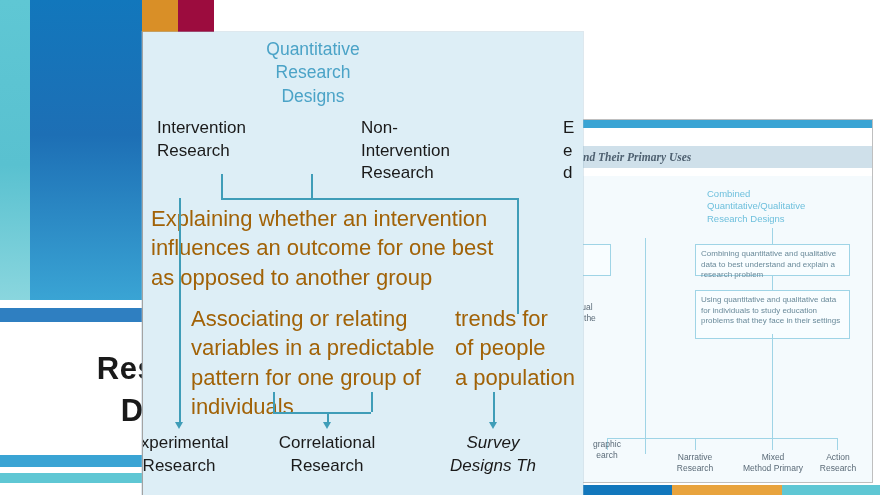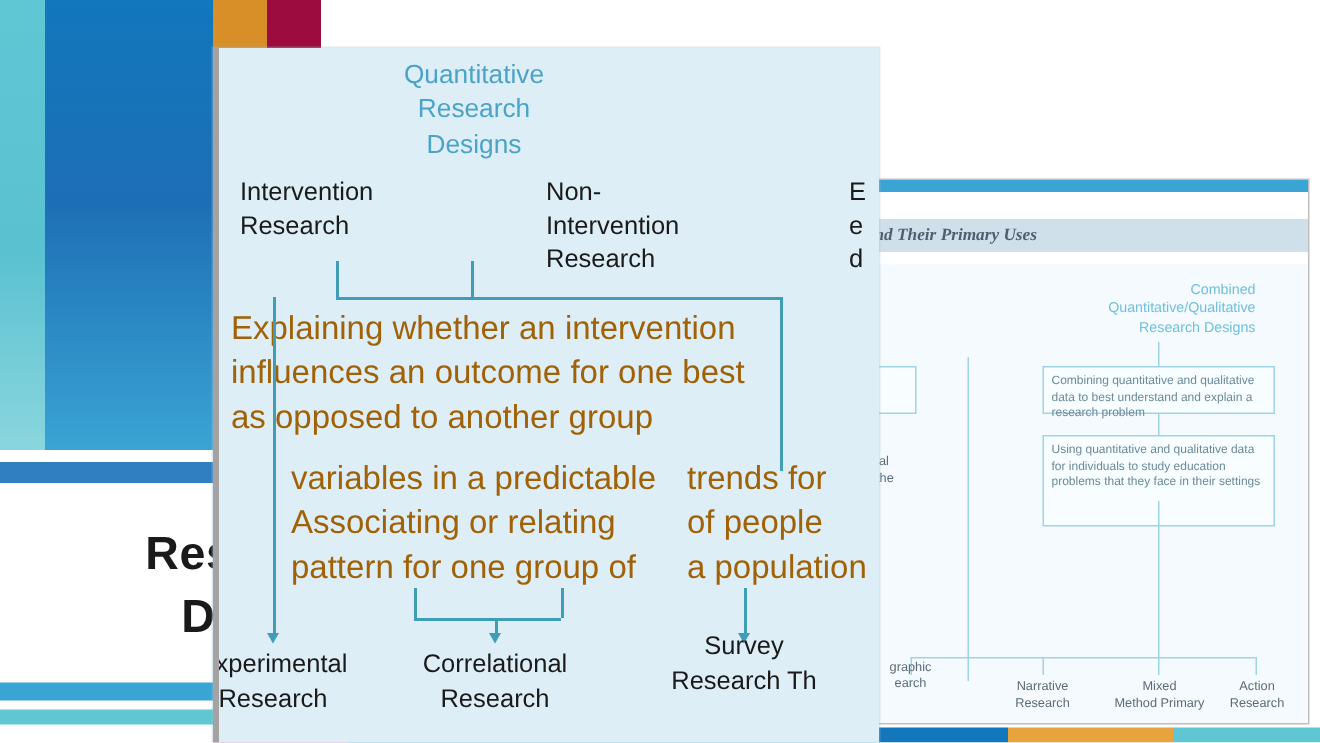--- a/index.html
+++ b/index.html
@@ -166,21 +166,21 @@
     left: 0; top: 56px;
     width: 100%;
     height: 306px;
     background: #f4fafd;
   }
   .rp-col-title {
     position: absolute;
     color: #6fc0dd;
     font-size: 9.5px;
     line-height: 1.3;
-    text-align: right;
+    text-align: left;
   }
   .rp-box {
     position: absolute;
     border: 1px solid #9fd4e6;
     background: #f8fdff;
     color: #6a8a9a;
     font-size: 8px;
     line-height: 1.32;
     padding: 4px 5px;
     box-sizing: border-box;
@@ -204,21 +204,21 @@
   }
 
   
   .fg-panel {
     position: absolute;
     left: 142px;
     top: 32px;
     width: 440px;
     height: 463px;
     background: #ddeef6;
-    border-left: 4px solid #a3a3a3;
+    border-left: 1px solid #a3a3a3;
     box-shadow: 0 0 0 1px rgba(160,190,205,0.35);
     overflow: hidden;
   }
   .fg-title {
     position: absolute;
     left: 0; top: 6px;
     width: 340px;
     text-align: center;
     color: #4ba3c7;
     font-size: 17.5px;
@@ -300,21 +300,21 @@
         <div>Quantitative/Qualitative</div>
         <div>Research Designs</div>
       </div>
 
       <div class="rp-vline" style="left:195px; top:52px; height:16px;"></div>
 
       <div class="rp-box" style="left:118px; top:68px; width:155px; height:32px;">Combining quantitative and qualitative data to best understand and explain a research problem</div>
 
       <div class="rp-vline" style="left:195px; top:100px; height:14px;"></div>
 
-      <div class="rp-box" style="left:118px; top:114px; width:155px; height:61px;">Using quantitative and qualitative data for individuals to study education problems that they face in their settings</div>
+      <div class="rp-box" style="left:118px; top:114px; width:155px; height:49px;">Using quantitative and qualitative data for individuals to study education problems that they face in their settings</div>
 
       <div class="rp-box" style="left:-16px; top:68px; width:50px; height:32px;">
         <div>ed</div>
         <div>of</div>
       </div>
       <div class="rp-leaf" style="left:-18px; top:126px; width:60px; text-align:left;">
         <div>ndividual</div>
         <div>scribe the</div>
       </div>
       <div class="rp-vline" style="left:68px; top:62px; height:216px;"></div>
@@ -375,23 +375,24 @@
     <div class="conn-h" style="left:78px; top:166px; width:296px;"></div>
     <div class="conn-v" style="left:374px; top:166px; height:116px;"></div>
 
     <div class="fg-desc" style="left:8px; top:172px; width:400px;">
       <div>Explaining whether an intervention</div>
       <div>influences an outcome for one best</div>
       <div>as opposed to another group</div>
     </div>
 
     <div class="fg-desc" style="left:48px; top:272px; width:260px;">
+      <div>Associating or relating</div>
       <div>variables in a predictable</div>
-      <div>Associating or relating</div>
       <div>pattern for one group of</div>
+      <div>individuals</div>
     </div>
 
     <div class="fg-desc" style="left:312px; top:272px; width:130px;">
       <div>trends for</div>
       <div>of people</div>
       <div>a population</div>
     </div>
 
     <div class="conn-v" style="left:36px; top:166px; height:224px;"></div>
     <div class="arrow-down" style="left:32px; top:390px;"></div>
@@ -406,19 +407,19 @@
     <div class="arrow-down" style="left:346px; top:390px;"></div>
 
     <div class="fg-leaf" style="left:-26px; top:400px; width:124px;">
       <div>Experimental</div>
       <div>Research</div>
     </div>
     <div class="fg-leaf" style="left:124px; top:400px; width:120px;">
       <div>Correlational</div>
       <div>Research</div>
     </div>
-    <div class="fg-leaf" style="left:292px; top:388px; width:116px;">
+    <div class="fg-leaf" style="left:292px; top:400px; width:116px;font-style:italic;">
       <div>Survey</div>
-      <div>Research  Th</div>
+      <div>Designs  Th</div>
     </div>
   </div>
 
 </div>
 
 </body></html>

